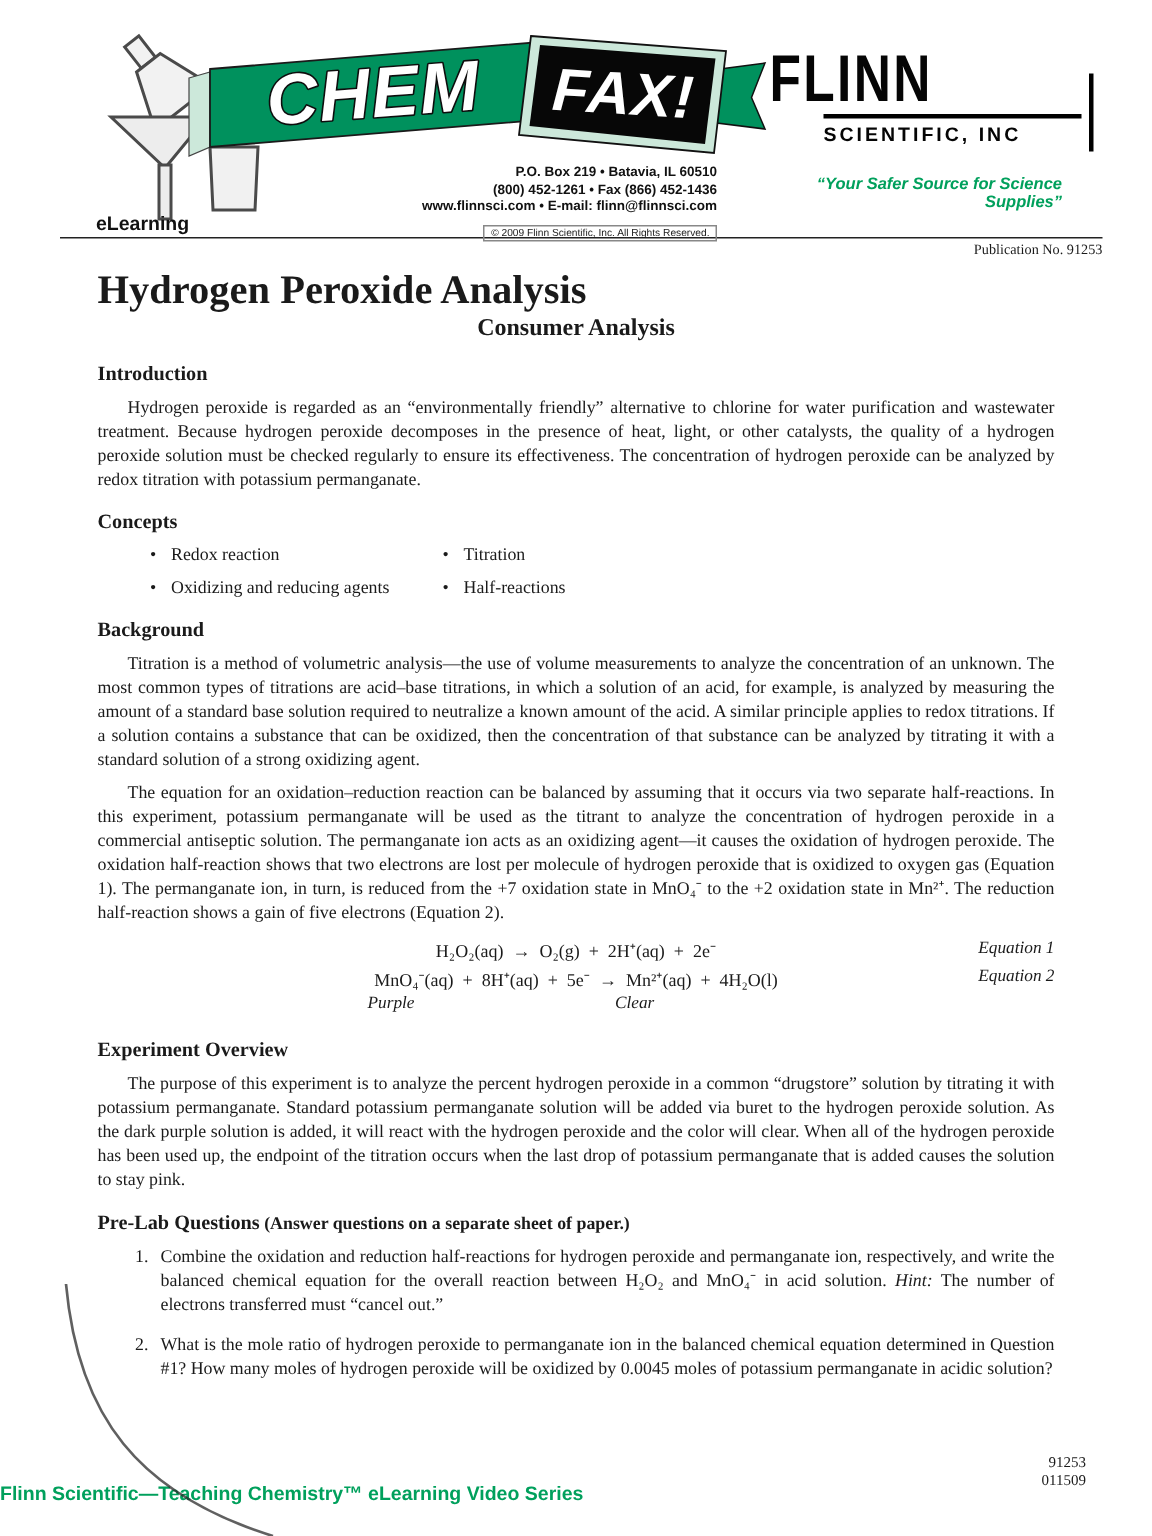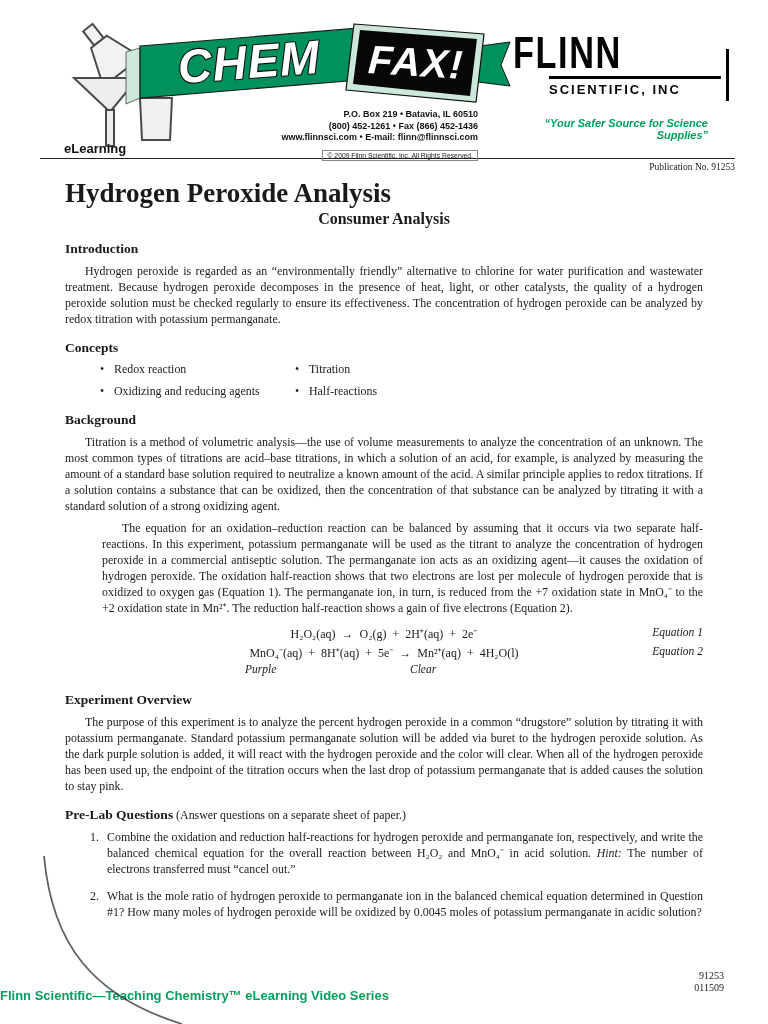--- a/index.html
+++ b/index.html
@@ -38,23 +38,23 @@
   .flinn-vbar{position:absolute;right:-8px;top:-30px;width:3px;height:52px;background:#000;}
   .flinn-tagline{margin-top:20px;font-family:"Liberation Sans",sans-serif;font-style:italic;font-weight:bold;
     font-size:11px;color:var(--flinn-green-bright,#00a05c);text-align:right;}
   .pub-rule{position:absolute;left:40px;right:33px;top:158px;border-top:1.5px solid #222;}
   .pub-no{position:absolute;right:33px;top:162px;font-size:9.5px;}
 
   
   .doc-title{margin:6px 0 0;text-align:left;font-size:27px;font-weight:bold;}
   .doc-subtitle{margin:1px 0 0;text-align:center;font-size:16px;font-weight:bold;}
   h2{font-size:13.5px;margin:13px 0 6px;font-weight:bold;}
-  h2 .note{font-weight:normal;font-size:11.9px;}
+  h2 .note{font-weight:bold;font-size:11.9px;}
   p.body{font-size:11.9px;line-height:16px;text-align:justify;margin:0;text-indent:20px;}
-  p.body + p.body{margin-top:6px;margin-left:37px;}
+  p.body + p.body{margin-top:6px;}
 
   .concepts-row{display:flex;padding-left:35px;margin-bottom:7px;font-size:11.9px;}
   .concepts-cell{width:195px;display:flex;}
   .concepts-cell .bullet{width:14px;flex:none;}
 
   .equations{margin-top:9px;}
   .eq-row{position:relative;text-align:center;font-size:12px;margin:2px 0;word-spacing:3px;}
   .eq-label{position:absolute;right:0;top:1px;font-style:italic;font-size:11.5px;word-spacing:normal;}
   .eq-sublabels{position:relative;height:16px;font-style:italic;font-size:11.5px;}
   .eq-sublabels .purple{position:absolute;left:180px;}

